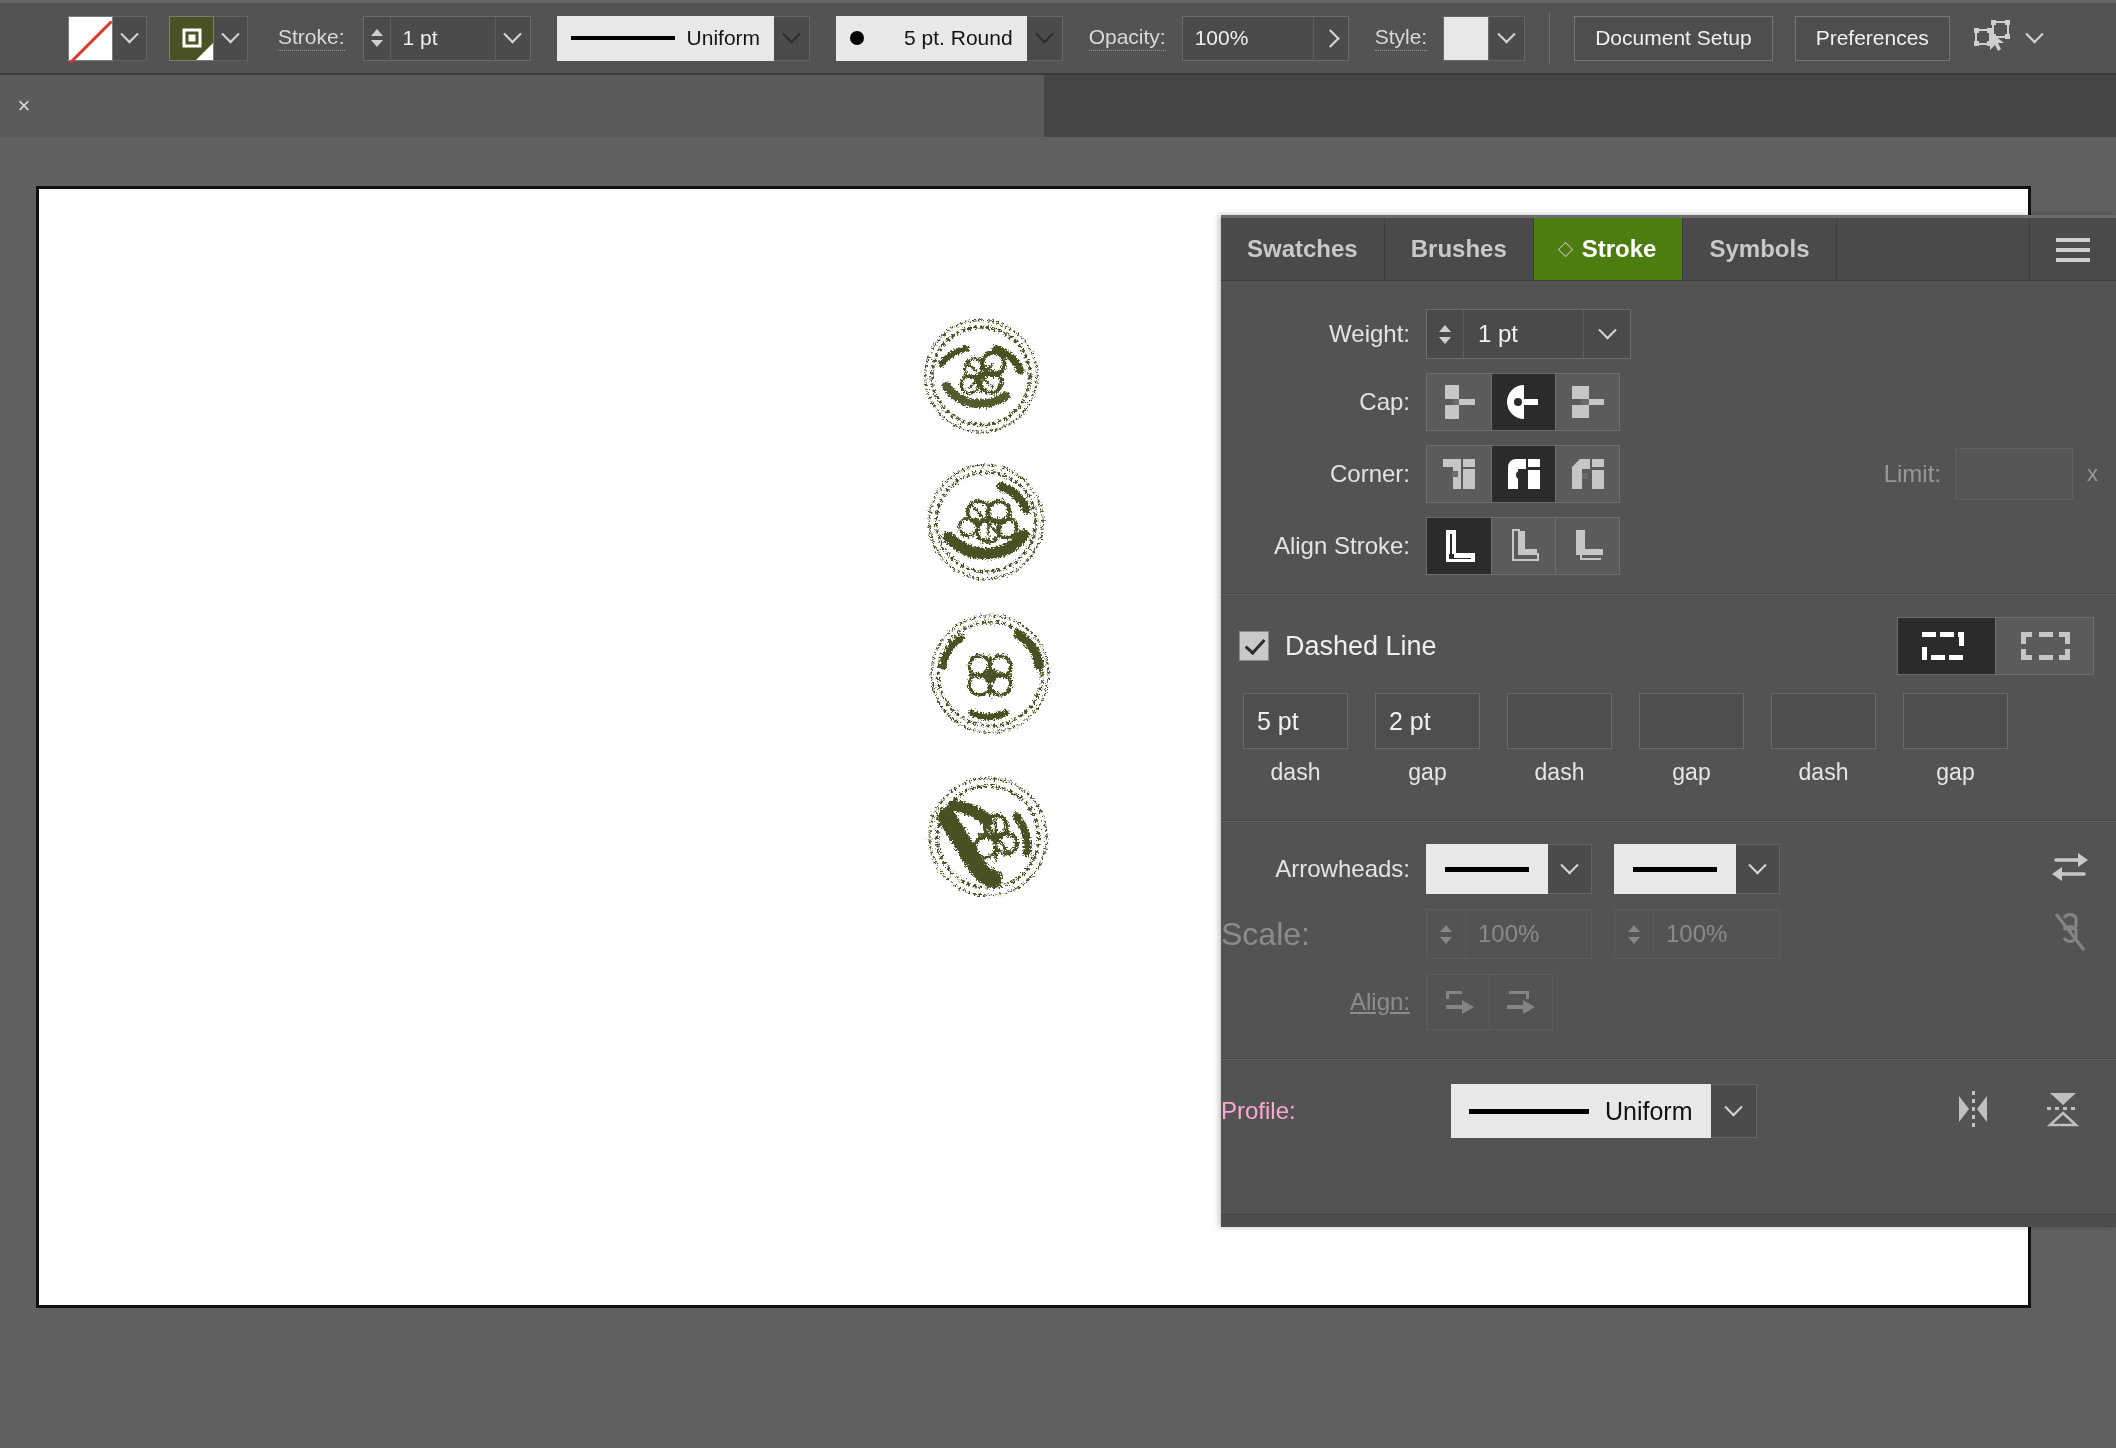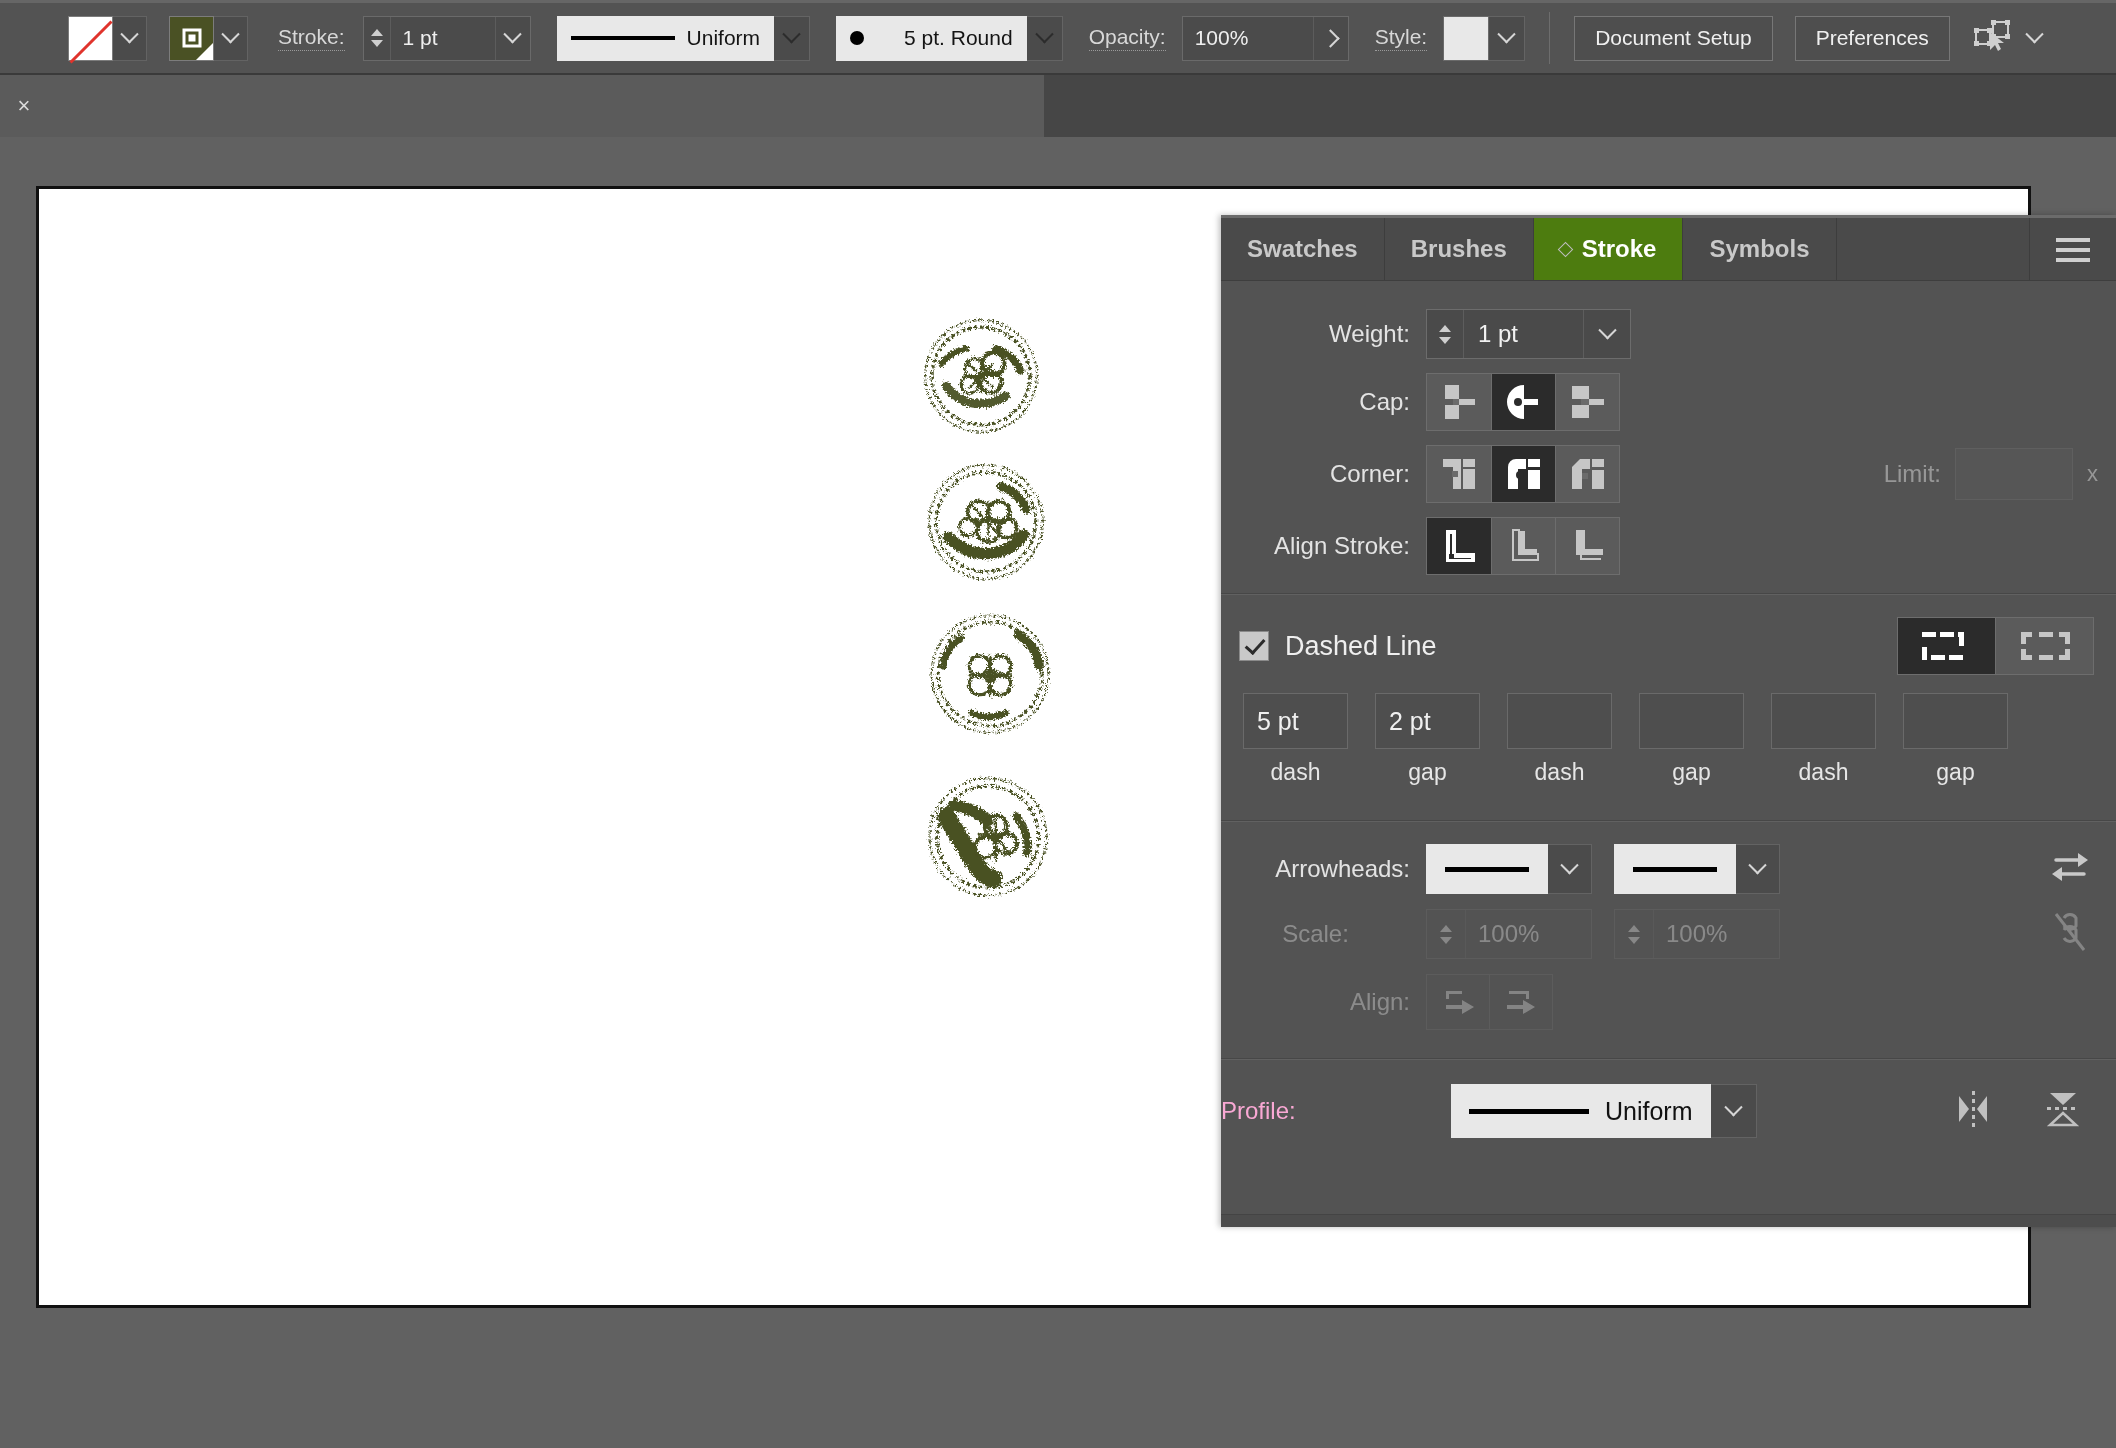--- a/index.html
+++ b/index.html
@@ -514,41 +514,41 @@
     border: 1px solid #636363; border-left: none;
     display: flex; align-items: center; justify-content: center;
     box-sizing: border-box;
   }
   .arrow-line {
     width: 84px; height: 5px; background: #000;
   }
   .swap-icon { margin-left: auto; margin-right: 26px; }
 
   .scale-row { display: flex; align-items: center; margin-top: 14px; opacity: 0.42; }
-  .scale-label { width: 205px; padding-right: 16px; text-align: center; color: #dadada; font-size: 24px; box-sizing: border-box;}
+  .scale-label { width: 205px; padding-right: 16px; text-align: left; color: #dadada; font-size: 32px; box-sizing: border-box;}
   .scale-stepper {
     display: flex; align-items: stretch; height: 50px;
     width: 166px;
     border: 1px solid #6a6a6a;
     box-sizing: border-box;
   }
   .scale-stepper .arrows {
     width: 38px;
     display: flex; flex-direction: column;
     align-items: center; justify-content: center; gap: 5px;
     border-right: 1px solid #636363;
   }
   .scale-stepper .val {
     flex: 1; display: flex; align-items: center;
     padding-left: 12px; color: #d4d4d4; font-size: 24px;
   }
   .link-icon { margin-left: auto; margin-right: 26px; }
 
   .align-row { display: flex; align-items: center; margin-top: 14px; opacity: 0.42; }
-  .align-label { width: 205px; padding-right: 16px; text-align: right; color: #dadada; font-size: 24px; box-sizing: border-box;}
+  .align-label { width: 205px; padding-right: 16px; text-align: right; color: #dadada; font-size: 24px; box-sizing: border-box; text-decoration: underline;}
   .align-group { display: flex; border: 1px solid #6a6a6a; box-sizing: border-box; }
   .agbtn {
     width: 62px; height: 54px;
     display: flex; align-items: center; justify-content: center;
   }
   .agbtn + .agbtn { border-left: 1px solid #6a6a6a; }
 
   
   #profile-section {
     padding: 24px 0 24px 0;

